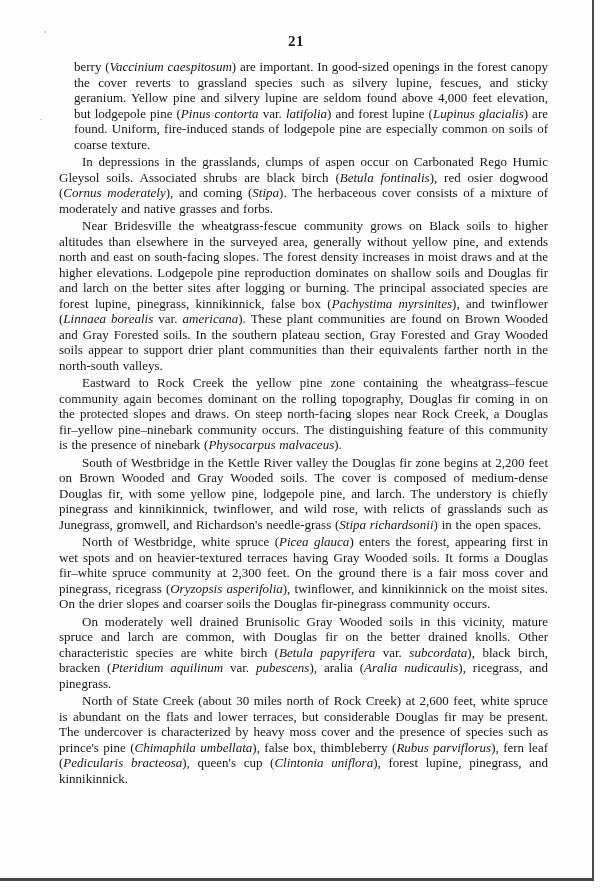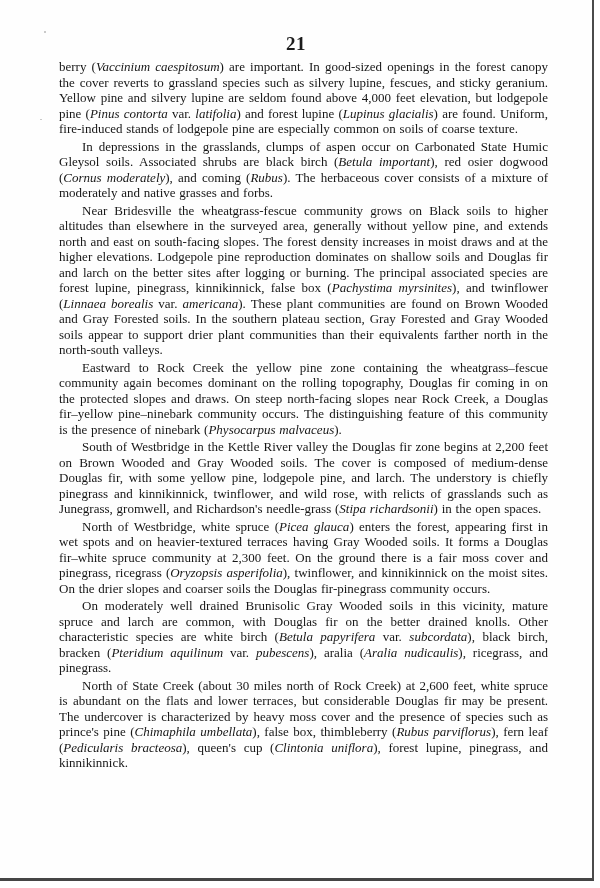--- a/index.html
+++ b/index.html
@@ -21,62 +21,62 @@
     background: #fefefe;
     border-right: 2px solid #4b4b4b;
     border-bottom: 3px solid #454545;
   }
   .page-number {
     position: absolute;
     top: 33px; left: 0;
     width: 100%;
     text-align: center;
     font-family: "Liberation Serif", serif;
-    font-size: 19px;
+    font-size: 15px;
     font-weight: bold;
     color: #1c1c1c;
     letter-spacing: 0.5px;
   }
   .body-text {
     position: absolute;
     left: 59px; top: 59px;
     width: 489px;
     font-family: "Liberation Serif", serif;
     font-size: 13px;
     line-height: 15.5px;
     color: #161616;
     text-align: justify;
     word-spacing: 0.5px;
   }
   .para {
     margin: 0 0 2px 0;
     text-indent: 23px;
   }
-  .para.noindent { text-indent: 0; }
+  .para.noindent { text-indent: 0; margin-left: 15px; }
   .para i { font-style: italic; }
   
   .speck {
     position: absolute;
     background: #b9b9b9;
     border-radius: 50%;
   }
   .speck-1 { left: 44px; top: 31px;  width: 2px; height: 2px; }
   .speck-2 { left: 40px; top: 119px; width: 2px; height: 1px; }
 </style>
 </head>
 <body>
 
 <div class="scan-wrap">
   <div class="page">
     <div class="speck speck-1"></div>
     <div class="speck speck-2"></div>
     <div class="page-number">21</div>
     <div class="body-text">
         <p class="para noindent"><span>berry (</span><i>Vaccinium caespitosum</i><span>) are important. In good-sized openings in the forest canopy the cover reverts to grassland species such as silvery lupine, fescues, and sticky geranium. Yellow pine and silvery lupine are seldom found above 4,000 feet elevation, but lodgepole pine (</span><i>Pinus contorta</i><span> var. </span><i>latifolia</i><span>) and forest lupine (</span><i>Lupinus glacialis</i><span>) are found. Uniform, fire-induced stands of lodgepole pine are especially common on soils of coarse texture.</span></p>
-        <p class="para"><span>In depressions in the grasslands, clumps of aspen occur on Carbonated State Humic Gleysol soils. Associated shrubs are black birch (</span><i>Betula important</i><span>), red osier dogwood (</span><i>Cornus moderately</i><span>), and coming (</span><i>Rubus</i><span>). The herbaceous cover consists of a mixture of moderately and native grasses and forbs.</span></p>
+        <p class="para"><span>In depressions in the grasslands, clumps of aspen occur on Carbonated Rego Humic Gleysol soils. Associated shrubs are black birch (</span><i>Betula fontinalis</i><span>), red osier dogwood (</span><i>Cornus moderately</i><span>), and coming (</span><i>Stipa</i><span>). The herbaceous cover consists of a mixture of moderately and native grasses and forbs.</span></p>
         <p class="para"><span>Near Bridesville the wheatgrass-fescue community grows on Black soils to higher altitudes than elsewhere in the surveyed area, generally without yellow pine, and extends north and east on south-facing slopes. The forest density increases in moist draws and at the higher elevations. Lodgepole pine reproduction dominates on shallow soils and Douglas fir and larch on the better sites after logging or burning. The principal associated species are forest lupine, pinegrass, kinnikinnick, false box (</span><i>Pachystima myrsinites</i><span>), and twinflower (</span><i>Linnaea borealis</i><span> var. </span><i>americana</i><span>). These plant communities are found on Brown Wooded and Gray Forested soils. In the southern plateau section, Gray Forested and Gray Wooded soils appear to support drier plant communities than their equivalents farther north in the north-south valleys.</span></p>
         <p class="para"><span>Eastward to Rock Creek the yellow pine zone containing the wheatgrass–fescue community again becomes dominant on the rolling topography, Douglas fir coming in on the protected slopes and draws. On steep north-facing slopes near Rock Creek, a Douglas fir–yellow pine–ninebark community occurs. The distinguishing feature of this community is the presence of ninebark (</span><i>Physocarpus malvaceus</i><span>).</span></p>
         <p class="para"><span>South of Westbridge in the Kettle River valley the Douglas fir zone begins at 2,200 feet on Brown Wooded and Gray Wooded soils. The cover is composed of medium-dense Douglas fir, with some yellow pine, lodgepole pine, and larch. The understory is chiefly pinegrass and kinnikinnick, twinflower, and wild rose, with relicts of grasslands such as Junegrass, gromwell, and Richardson's needle-grass (</span><i>Stipa richardsonii</i><span>) in the open spaces.</span></p>
         <p class="para"><span>North of Westbridge, white spruce (</span><i>Picea glauca</i><span>) enters the forest, appearing first in wet spots and on heavier-textured terraces having Gray Wooded soils. It forms a Douglas fir–white spruce community at 2,300 feet. On the ground there is a fair moss cover and pinegrass, ricegrass (</span><i>Oryzopsis asperifolia</i><span>), twinflower, and kinnikinnick on the moist sites. On the drier slopes and coarser soils the Douglas fir-pinegrass community occurs.</span></p>
         <p class="para"><span>On moderately well drained Brunisolic Gray Wooded soils in this vicinity, mature spruce and larch are common, with Douglas fir on the better drained knolls. Other characteristic species are white birch (</span><i>Betula papyrifera</i><span> var. </span><i>subcordata</i><span>), black birch, bracken (</span><i>Pteridium aquilinum</i><span> var. </span><i>pubescens</i><span>), aralia (</span><i>Aralia nudicaulis</i><span>), ricegrass, and pinegrass.</span></p>
         <p class="para"><span>North of State Creek (about 30 miles north of Rock Creek) at 2,600 feet, white spruce is abundant on the flats and lower terraces, but considerable Douglas fir may be present. The undercover is characterized by heavy moss cover and the presence of species such as prince's pine (</span><i>Chimaphila umbellata</i><span>), false box, thimbleberry (</span><i>Rubus parviflorus</i><span>), fern leaf (</span><i>Pedicularis bracteosa</i><span>), queen's cup (</span><i>Clintonia uniflora</i><span>), forest lupine, pinegrass, and kinnikinnick.</span></p>
       </div>
   </div>
 </div>
 

